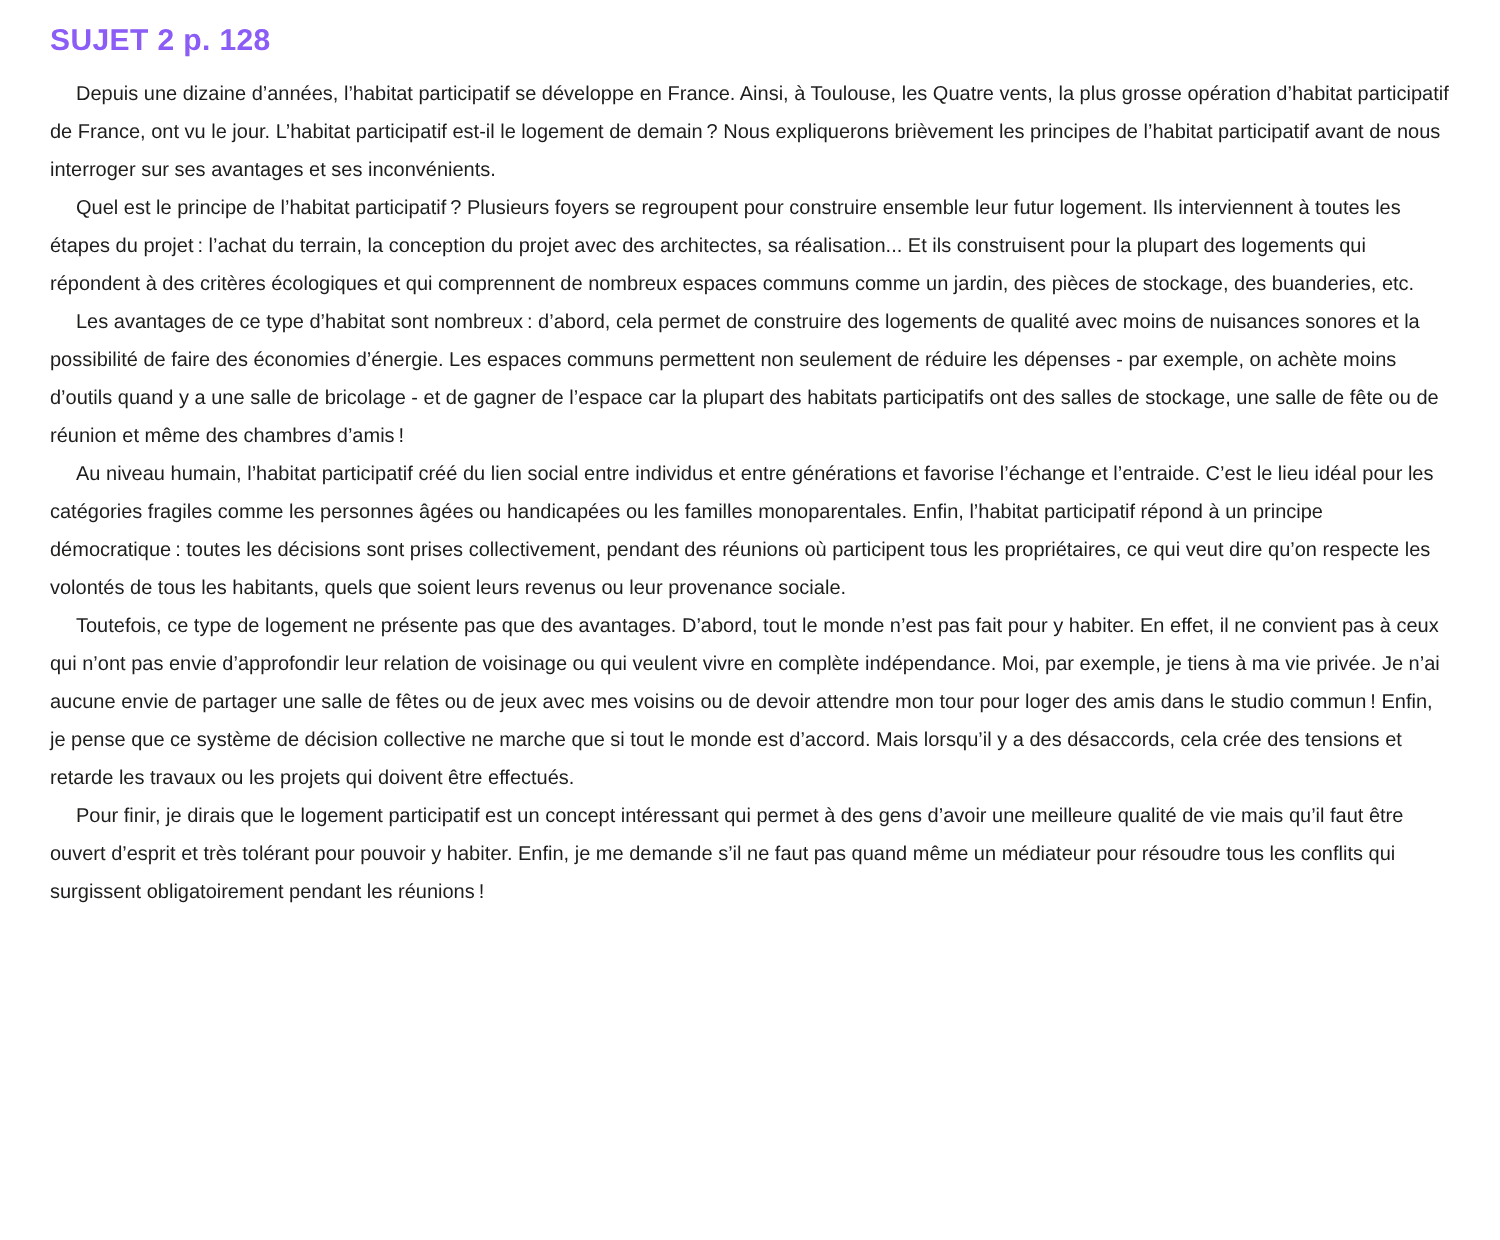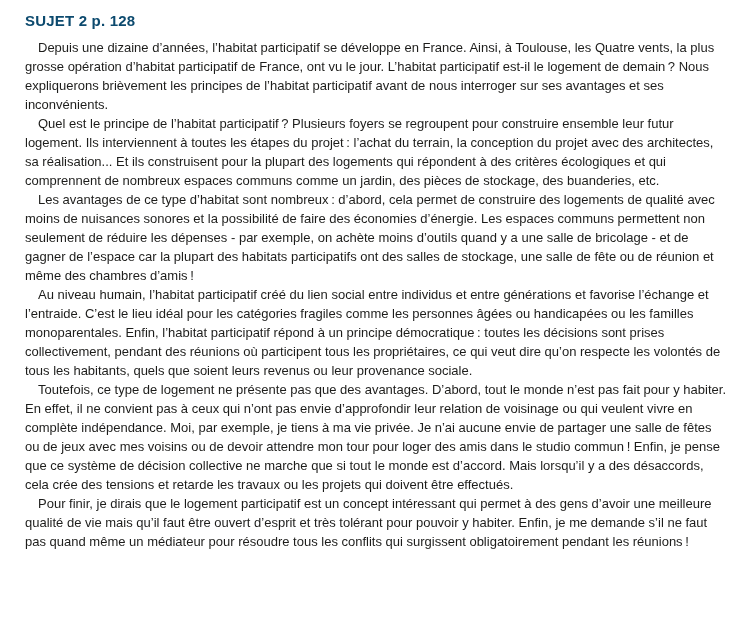--- a/index.html
+++ b/index.html
@@ -19,32 +19,32 @@
     overflow: hidden;
   }
   .doc-heading {
     font-size: 15px;
     font-weight: bold;
     letter-spacing: 0.2px;
     margin: 2px 0 9px 0;
   }
   .doc-body p {
     margin: 0;
-    font-size: 13px;
+    font-size: 10px;
     line-height: 19px;
     text-indent: 13px;
     text-align: left;
     color: #1d1d1b;
   }
 </style>
 </head>
 <body>
 
 <div class="page">
-  <div class="doc-heading" style="color: #0c4a6e;">SUJET 2 p. 128</div>
+  <div class="doc-heading" style="color: #8b5cf6;">SUJET 2 p. 128</div>
   <div class="doc-body">
     <p>Depuis une dizaine d’années, l’habitat participatif se développe en France. Ainsi, à Toulouse, les Quatre vents, la plus grosse opération d’habitat participatif de France, ont vu le jour. L’habitat participatif est-il le logement de demain ? Nous expliquerons brièvement les principes de l’habitat participatif avant de nous interroger sur ses avantages et ses inconvénients.</p>
     <p>Quel est le principe de l’habitat participatif ? Plusieurs foyers se regroupent pour construire ensemble leur futur logement. Ils interviennent à toutes les étapes du projet : l’achat du terrain, la conception du projet avec des architectes, sa réalisation... Et ils construisent pour la plupart des logements qui répondent à des critères écologiques et qui comprennent de nombreux espaces communs comme un jardin, des pièces de stockage, des buanderies, etc.</p>
     <p>Les avantages de ce type d’habitat sont nombreux : d’abord, cela permet de construire des logements de qualité avec moins de nuisances sonores et la possibilité de faire des économies d’énergie. Les espaces communs permettent non seulement de réduire les dépenses - par exemple, on achète moins d’outils quand y a une salle de bricolage - et de gagner de l’espace car la plupart des habitats participatifs ont des salles de stockage, une salle de fête ou de réunion et même des chambres d’amis !</p>
     <p>Au niveau humain, l’habitat participatif créé du lien social entre individus et entre générations et favorise l’échange et l’entraide. C’est le lieu idéal pour les catégories fragiles comme les personnes âgées ou handicapées ou les familles monoparentales. Enfin, l’habitat participatif répond à un principe démocratique : toutes les décisions sont prises collectivement, pendant des réunions où participent tous les propriétaires, ce qui veut dire qu’on respecte les volontés de tous les habitants, quels que soient leurs revenus ou leur provenance sociale.</p>
     <p>Toutefois, ce type de logement ne présente pas que des avantages. D’abord, tout le monde n’est pas fait pour y habiter. En effet, il ne convient pas à ceux qui n’ont pas envie d’approfondir leur relation de voisinage ou qui veulent vivre en complète indépendance. Moi, par exemple, je tiens à ma vie privée. Je n’ai aucune envie de partager une salle de fêtes ou de jeux avec mes voisins ou de devoir attendre mon tour pour loger des amis dans le studio commun ! Enfin, je pense que ce système de décision collective ne marche que si tout le monde est d’accord. Mais lorsqu’il y a des désaccords, cela crée des tensions et retarde les travaux ou les projets qui doivent être effectués.</p>
     <p>Pour finir, je dirais que le logement participatif est un concept intéressant qui permet à des gens d’avoir une meilleure qualité de vie mais qu’il faut être ouvert d’esprit et très tolérant pour pouvoir y habiter. Enfin, je me demande s’il ne faut pas quand même un médiateur pour résoudre tous les conflits qui surgissent obligatoirement pendant les réunions !</p>
   </div>
 </div>
 

